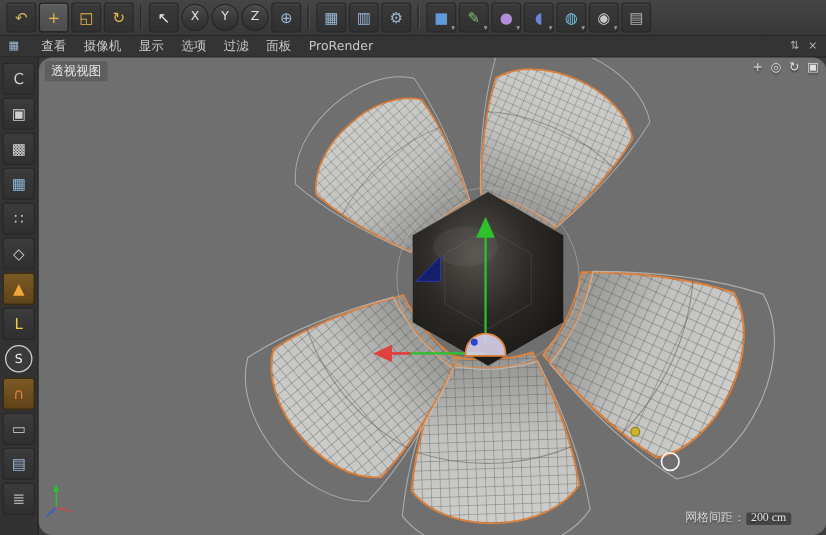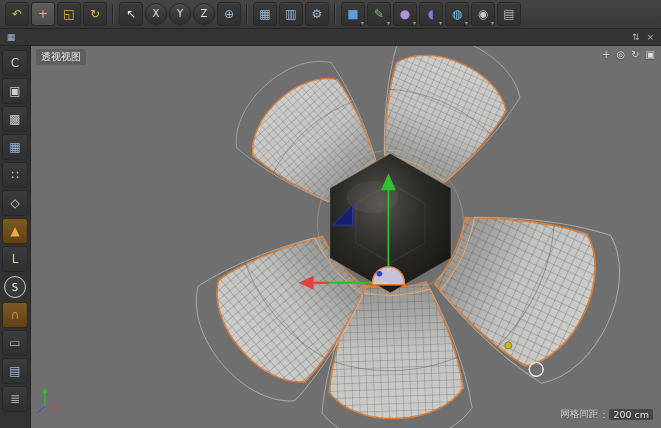--- a/index.html
+++ b/index.html
@@ -37,29 +37,29 @@
   .main{flex:1;display:flex;min-height:0;}
   .sidebar{flex:0 0 30px;width:30px;background:#323232;border-right:1px solid #262626;
            display:flex;flex-direction:column;align-items:center;padding-top:4px;gap:2px;}
   .side-icon{width:24px;height:24px;border-radius:3px;display:flex;align-items:center;
              justify-content:center;font-size:12px;background:linear-gradient(#3c3c3c,#2f2f2f);
              border:1px solid #282828;cursor:pointer;}
   .side-icon.hl{background:linear-gradient(#7c5a26,#5e4217);border-color:#3a2a0c;}
   .side-icon.round{border-radius:50%;width:20px;height:20px;font-size:10px;
                    border:1px solid #cfcfcf;background:#3a3a3a;margin:2px 0;}
 
-  .viewport{position:relative;flex:1;background:#6f6f6f;overflow:hidden;}
+  .viewport{position:relative;flex:1;background:#6f6f6f;overflow:hidden;border-radius:11px;}
   .scene{position:absolute;inset:0;width:100%;height:100%;display:block;}
 
   .view-label{position:absolute;top:3px;left:5px;font-size:10px;color:#e8e8e8;
               background:rgba(88,88,88,.75);padding:1px 5px;border-radius:2px;cursor:pointer;}
   .corner-icons{position:absolute;top:3px;right:6px;display:flex;gap:6px;}
   .corner-icons span{font-size:10px;color:#dedede;cursor:pointer;text-shadow:0 1px 1px rgba(0,0,0,.4);}
-  .grid-info{position:absolute;right:8px;bottom:7px;display:flex;gap:4px;align-items:center;
-             font-size:9.5px;color:#d4d4d4;text-shadow:0 1px 1px rgba(0,0,0,.3);}
+  .grid-info{position:absolute;right:28px;bottom:7px;display:flex;gap:4px;align-items:center;
+             font-size:9.5px;color:#d4d4d4;text-shadow:0 1px 1px rgba(0,0,0,.3);font-family:Liberation Serif, serif;}
   .grid-info .grid-val{background:rgba(62,62,62,.85);padding:0 4px;border-radius:2px;color:#e2e2e2;}
 </style>
 </head>
 <body>
 
 <div class="app">
 
   <div class="toolbar">
       <div class="tool-icon" style="color: rgb(216, 181, 96);">↶</div>
       <div class="tool-icon pressed" style="color: rgb(234, 182, 70);">+</div>
@@ -80,20 +80,29 @@
       <div class="tool-icon" style="color: rgb(124, 192, 110);">✎<span class="dd">▾</span></div>
       <div class="tool-icon" style="color: rgb(176, 143, 216);">●<span class="dd">▾</span></div>
       <div class="tool-icon" style="color: rgb(106, 134, 216);">◖<span class="dd">▾</span></div>
       <div class="tool-icon" style="color: rgb(116, 200, 232);">◍<span class="dd">▾</span></div>
       <div class="tool-icon" style="color: rgb(200, 200, 200);">◉<span class="dd">▾</span></div>
       <div class="tool-icon" style="color: rgb(176, 176, 176);">▤</div>
     </div>
 
   <div class="menubar">
     <span class="mb-icon">▦</span>
+    <div class="mb-items">
+        <span class="mb-item">查看</span>
+        <span class="mb-item">摄像机</span>
+        <span class="mb-item">显示</span>
+        <span class="mb-item">选项</span>
+        <span class="mb-item">过滤</span>
+        <span class="mb-item">面板</span>
+        <span class="mb-item">ProRender</span>
+      </div>
     <div class="mb-right">
         <span>⇅</span>
         <span>×</span>
       </div>
   </div>
 
   <div class="main">
     <div class="sidebar">
         <div class="side-icon" style="color: rgb(207, 207, 207);">C</div>
         <div class="side-icon" style="color: rgb(207, 207, 207);">▣</div>

